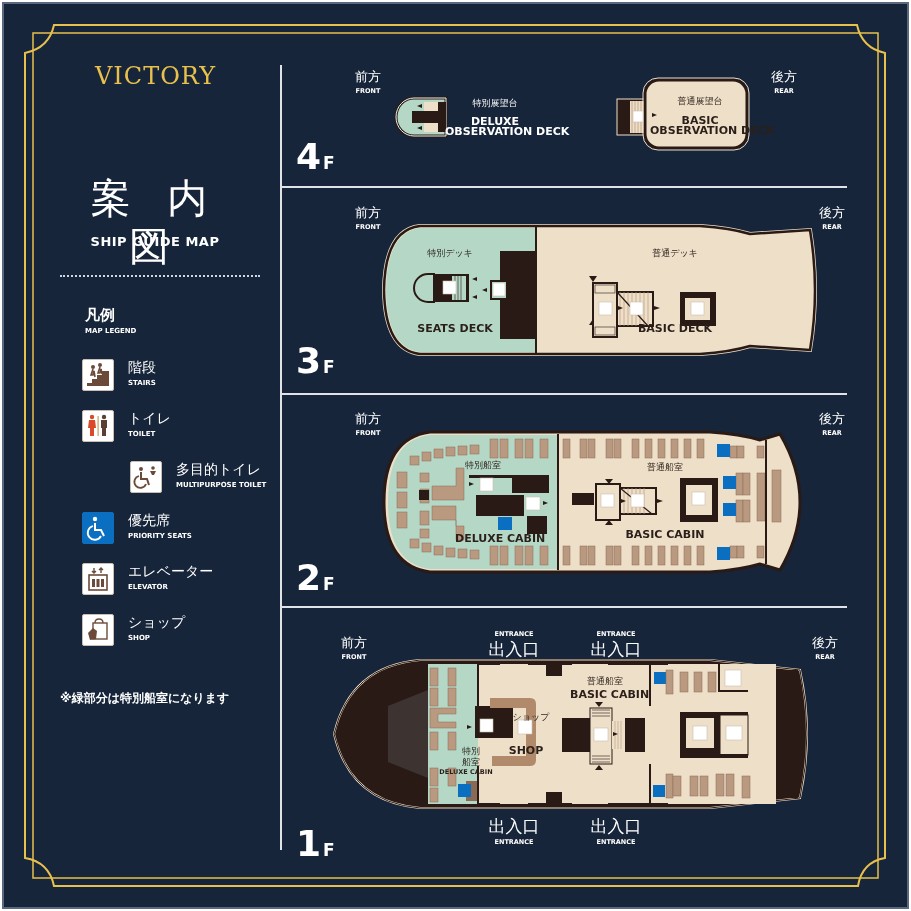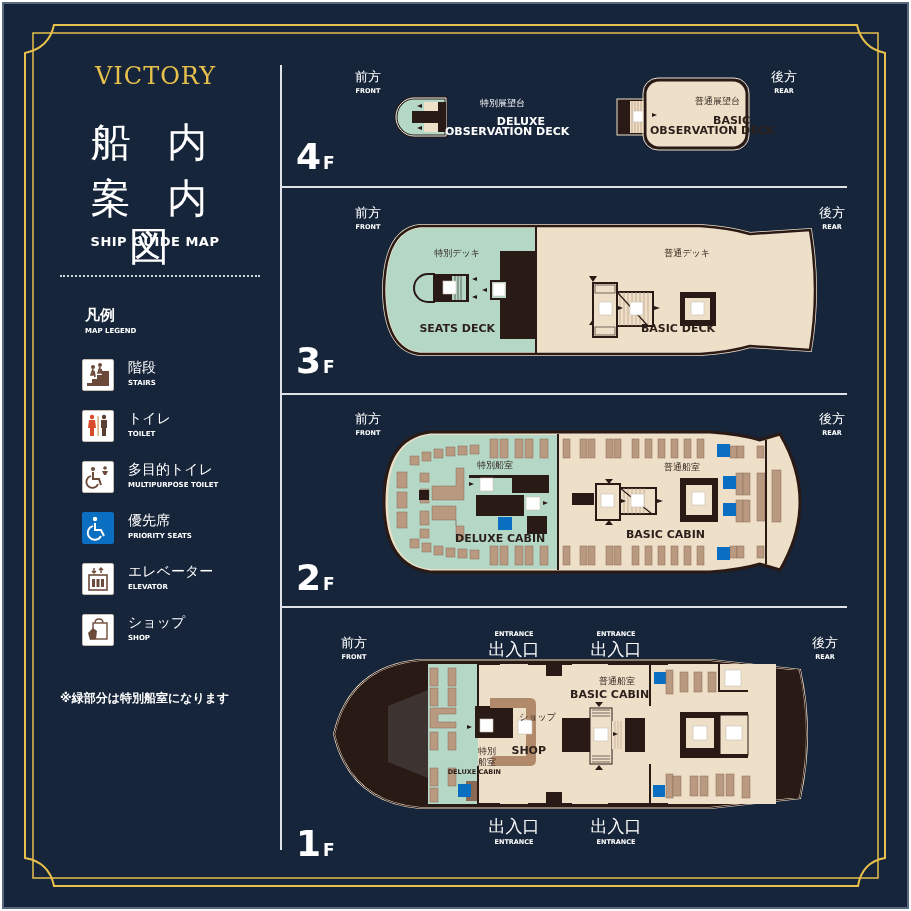--- a/index.html
+++ b/index.html
@@ -21,21 +21,21 @@
   .legend-en { position: absolute; left: 46px; top: 20px; color: #fff; font-size: 7px; font-weight: bold; }
   .note { position: absolute; left: 60px; top: 690px; color: #fff; font-size: 12px; font-weight: bold; }
   .vdivider { position: absolute; left: 280px; top: 65px; width: 2px; height: 785px; background: #dfe3e8; }
   .hdivider { position: absolute; left: 282px; height: 2px; width: 565px; background: #dfe3e8; }
   .floor-label { position: absolute; color: #fff; font-weight: bold; }
   .floor-label .num { font-size: 36px; }
   .floor-label .f { font-size: 17px; margin-left: 2px; }
   .dir { position: absolute; text-align: center; color: #fff; }
   .dir .jp { font-size: 13px; display: block; }
   .dir .en { font-size: 6.5px; font-weight: bold; display: block; margin-top: 1px; }
-  .lbl { position: absolute; color: #2b1f1a; text-align: right; white-space: nowrap; }
+  .lbl { position: absolute; color: #2b1f1a; text-align: center; white-space: nowrap; }
   .lbl.jp { font-size: 9px; }
   .lbl.en { font-size: 11px; font-weight: bold; }
   svg { position: absolute; overflow: visible; }
   .ent { position: absolute; text-align: center; color: #fff; width: 60px; }
   .ent .jp { font-size: 17px; display: block; }
   .ent .en { font-size: 6.5px; font-weight: bold; display: block; }
 </style>
 </head>
 <body>
 
@@ -43,21 +43,20 @@
 
 <svg class="gold-border" style="left:0;top:0;" width="911" height="911" viewBox="0 0 911 911">
   <g fill="none" stroke="#e8c04c" stroke-width="2">
     <path d="M54,25 L857,25 Q862,48 885,53 L885,858 Q862,862 858,886 L54,886 Q49,862 25,858 L25,53 Q49,48 54,25 Z"></path>
     <path d="M33,33 L878,33 L878,878 L33,878 Z" stroke-width="1.5"></path>
   </g>
 </svg>
 
 <div class="side">
   <div class="title-victory">VICTORY</div>
-  <div class="title-jp" style="top:118px;">船 内</div>
   <div class="title-jp" style="top:174px;">案 内 図</div>
   <div class="title-en">SHIP GUIDE MAP</div>
   <div class="dots"></div>
 
   <div class="legend-title">凡例</div>
   <div class="legend-sub">MAP LEGEND</div>
 
   <div class="legend-item" style="top:359px;">
     <div class="legend-icon">
       <svg style="position:static" width="26" height="26" viewBox="0 0 26 26">
@@ -79,21 +78,21 @@
           <path d="M4,7 L10,7 L11,15 L9,15 L9,23 L5,23 L5,15 L3,15 Z" fill="#d84a2a"></path>
         <rect x="12.5" y="3" width="1.2" height="20" fill="#c8a060"></rect>
         <circle cx="19" cy="4" r="2.2" fill="#5a4034"></circle>
           <path d="M16,7 L22,7 L22,15 L21,15 L21,23 L17,23 L17,15 L16,15 Z" fill="#5a4034"></path>
       </svg>
     </div>
     <div class="legend-jp">トイレ</div>
     <div class="legend-en">TOILET</div>
   </div>
 
-  <div class="legend-item" style="top:461px;">
+  <div class="legend-item" style="top:461px;margin-left:48px;">
     <div class="legend-icon">
       <svg style="position:static" width="26" height="26" viewBox="0 0 26 26">
         <circle cx="8" cy="5" r="2" fill="#6b4a3a"></circle>
         <path d="M8,8 L8,15 L14,15 L16,21" stroke="#6b4a3a" stroke-width="2" fill="none"></path>
         <path d="M6,12 A6,6 0 1 0 13,20" stroke="#6b4a3a" stroke-width="1.8" fill="none"></path>
         <circle cx="20" cy="4" r="1.8" fill="#6b4a3a"></circle>
           <path d="M17,7 L23,7 L21,11 L19,11 Z" fill="#6b4a3a"></path>
       </svg>
     </div>
     <div class="legend-jp">多目的トイレ</div>

